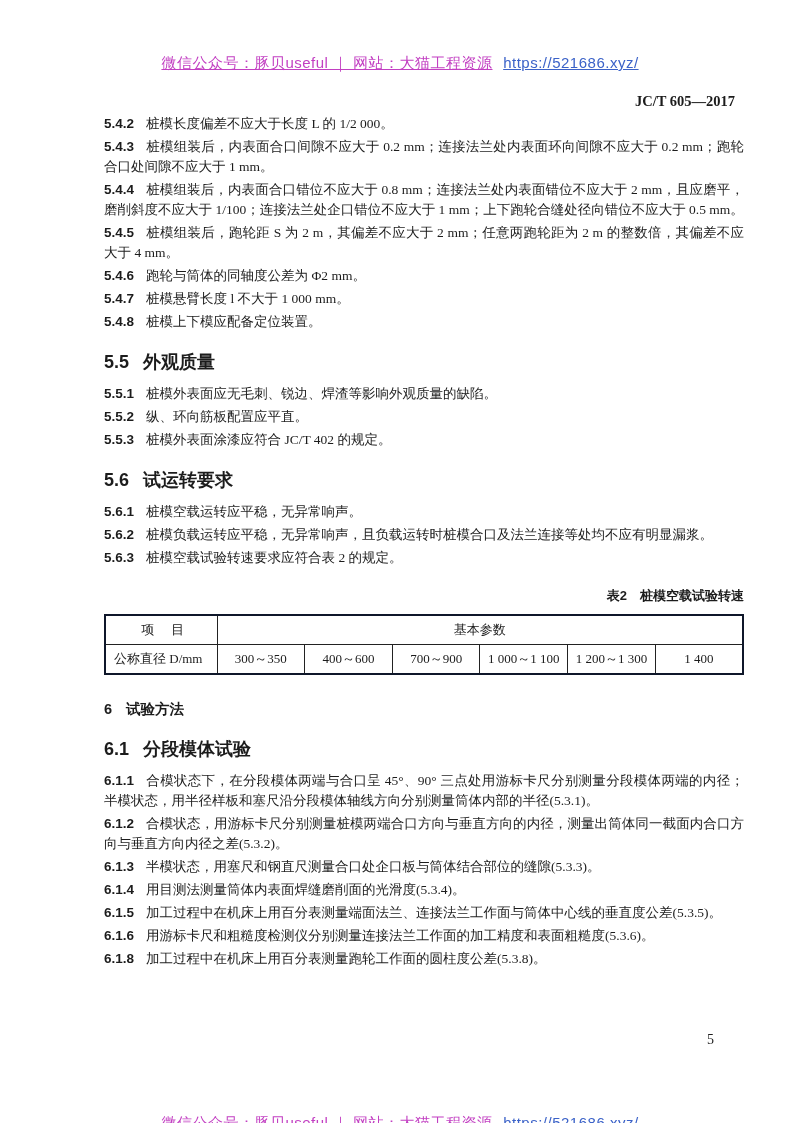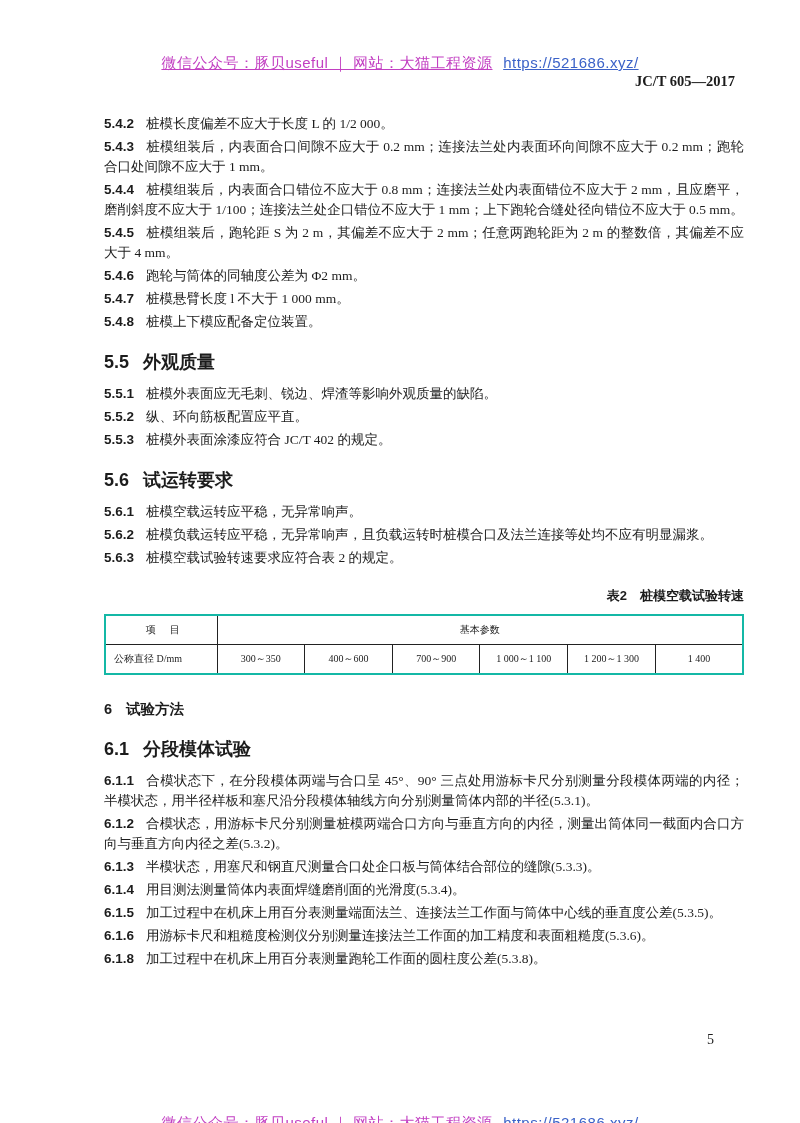--- a/index.html
+++ b/index.html
@@ -20,21 +20,21 @@
     font-size: 15px;
     letter-spacing: 0.5px;
     margin-top: 40px;
   }
   .watermark.top { top: 14px; }
   .watermark.bottom { top: 1074px; }
   .wm-label { color: #c23fc2; text-decoration: underline; }
   .wm-url { color: #3b62c8; text-decoration: underline; margin-left: 6px; }
 
   .doc-header {
-    position: absolute; top: 73px; left: 95px; width: 640px;
+    position: absolute; top: 93px; left: 95px; width: 640px;
     text-align: right;
     font-size: 14.5px; font-weight: bold;
     font-family: "Liberation Serif", "DejaVu Serif", serif;
   }
 
   .content {
     position: absolute; top: 114px; left: 104px; width: 640px;
     font-size: 13.5px; line-height: 20px;
     text-align: justify;
   }
@@ -56,23 +56,23 @@
   .table-title {
     text-align: right;
     font-family: "Liberation Sans", "DejaVu Sans", sans-serif;
     font-weight: bold; font-size: 13px;
     margin: 18px 0 8px 0;
   }
   table.spec {
     width: 100%;
     border-collapse: collapse;
     table-layout: fixed;
-    font-size: 10px;
+    font-size: 13px;
     margin: 0 0 22px 0;
-    border: 2px solid #14b8a6;
+    border: 2px solid #0f172a;
   }
   table.spec td {
     border: 1px solid #222;
     text-align: center;
     padding: 6px 3px;
     line-height: 16px;
     overflow: hidden;
     white-space: nowrap;
   }
   table.spec td.rowhead { text-align: left; padding-left: 8px; }

